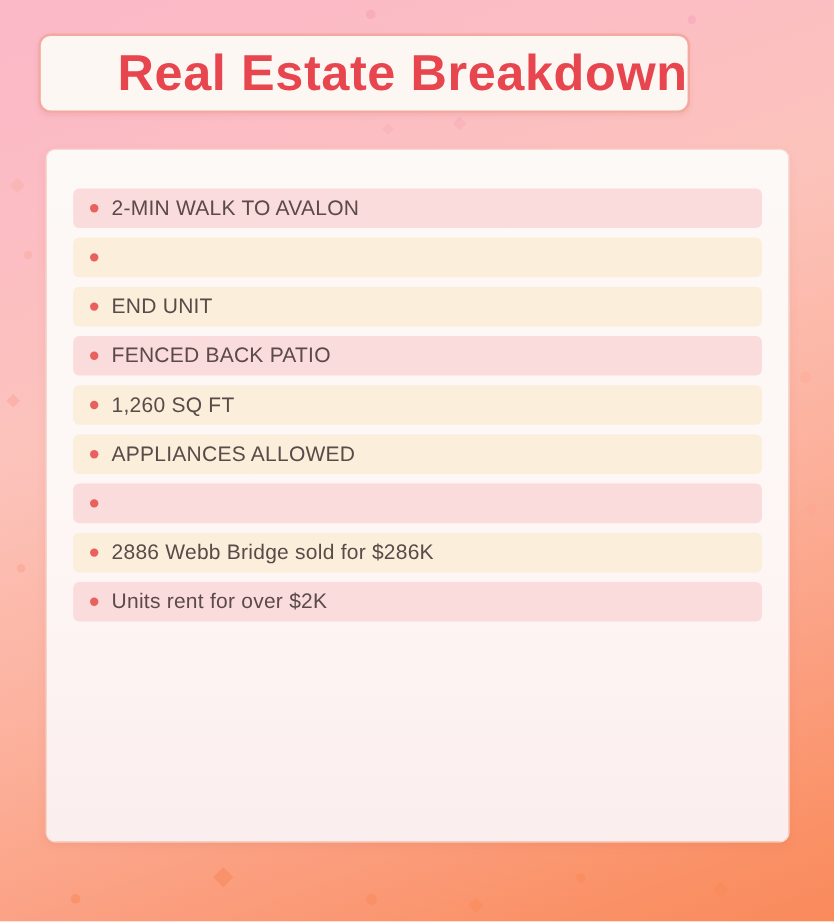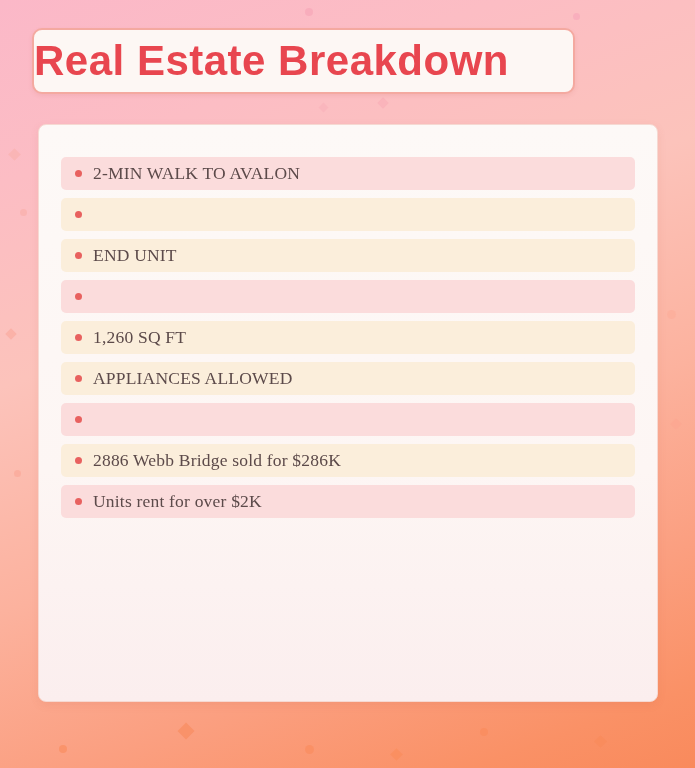--- a/index.html
+++ b/index.html
@@ -37,21 +37,21 @@
     left: 32px;
     top: 28px;
     width: 543px;
     height: 66px;
     box-sizing: border-box;
     background: #fdf7f4;
     border: 2px solid #f4a9a0;
     border-radius: 10px;
     display: flex;
     align-items: center;
-    justify-content: flex-start;
+    justify-content: flex-end;
     box-shadow: 0 2px 4px rgba(190,90,80,0.12);
   }
   .title-text {
     font-size: 42px;
     font-weight: bold;
     color: #e8464f;
     letter-spacing: 0.5px;
     line-height: 1;
     white-space: nowrap;
   }
@@ -68,21 +68,20 @@
     border: 1px solid #f6d9d2;
     border-radius: 8px;
     box-shadow: 0 3px 8px rgba(180,90,70,0.10);
     padding: 32px 22px 0 22px;
   }
 
   .bullet-list {
     display: flex;
     flex-direction: column;
     gap: 8px;
-    font-family: Liberation Serif, serif;
   }
   .bullet-row {
     position: relative;
     height: 33px;
     border-radius: 5px;
     display: flex;
     align-items: center;
     padding-left: 14px;
     box-sizing: border-box;
   }
@@ -142,20 +141,21 @@
       </div>
 
 
       <div class="bullet-row row-cream">
         <span class="dot"></span>
         <span class="label">END UNIT</span>
       </div>
 
       <div class="bullet-row row-pink">
         <span class="dot"></span>
+        <span class="label">FENCED BACK PATIO</span>
       </div>
 
       <div class="bullet-row row-cream">
         <span class="dot"></span>
         <span class="label">1,260 SQ FT</span>
       </div>
 
 
       <div class="bullet-row row-cream">
         <span class="dot"></span>

